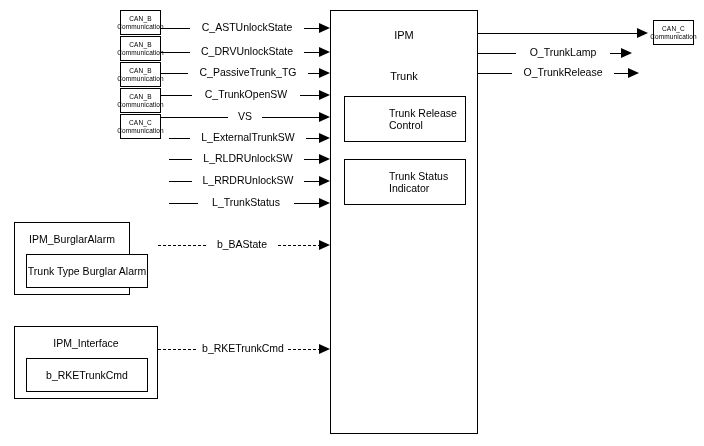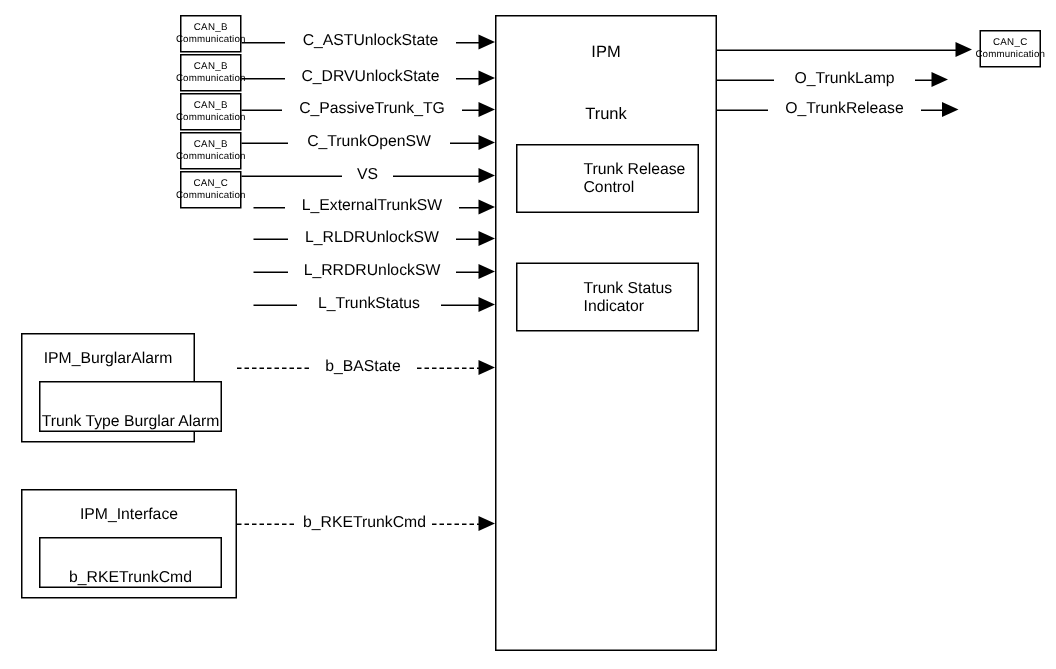--- a/index.html
+++ b/index.html
@@ -65,21 +65,21 @@
     width: 100%;
     text-align: center;
     font-size: 10.5px;
   }
   .inner-box {
     position: absolute;
     box-sizing: border-box;
     border: 1px solid #000000;
     background: #ffffff;
     display: flex;
-    align-items: flex-end;
+    align-items: center;
     justify-content: center;
     font-size: 10.5px;
   }
   .wire {
     position: absolute;
     height: 0;
     border-top: 1px solid #000000;
   }
   .wire.dashed {
     border-top: 1.5px dashed #000000;
@@ -164,21 +164,21 @@
   <div class="arrow-head" style="left:319px; top:198px;"></div>
   <div class="sig-label" style="left:198px; top:197px; width:92px;">L_TrunkStatus</div>
 
   <div class="ipm-block" style="left:330px; top:10px; width:148px; height:424px;">
     <div class="ipm-title" style="top:18px;">IPM</div>
     <div class="ipm-title" style="top:59px;">Trunk</div>
 
     <div class="sub-block" style="left:13px; top:85px; width:122px; height:46px;">
       <span>Trunk Release Control</span>
     </div>
-    <div class="sub-block" style="left:13px; top:148px; width:122px; height:46px;margin-top:16px;">
+    <div class="sub-block" style="left:13px; top:148px; width:122px; height:46px;">
       <span>Trunk Status Indicator</span>
     </div>
   </div>
 
   <div class="wire" style="left:478px; top:33px; width:162px;"></div>
   <div class="arrow-head" style="left:637px; top:28px;"></div>
 
   <div class="wire" style="left:478px; top:53px; width:145px;"></div>
   <div class="arrow-head" style="left:621px; top:48px;"></div>
   <div class="sig-label" style="left:516px; top:47px; width:90px;">O_TrunkLamp</div>

